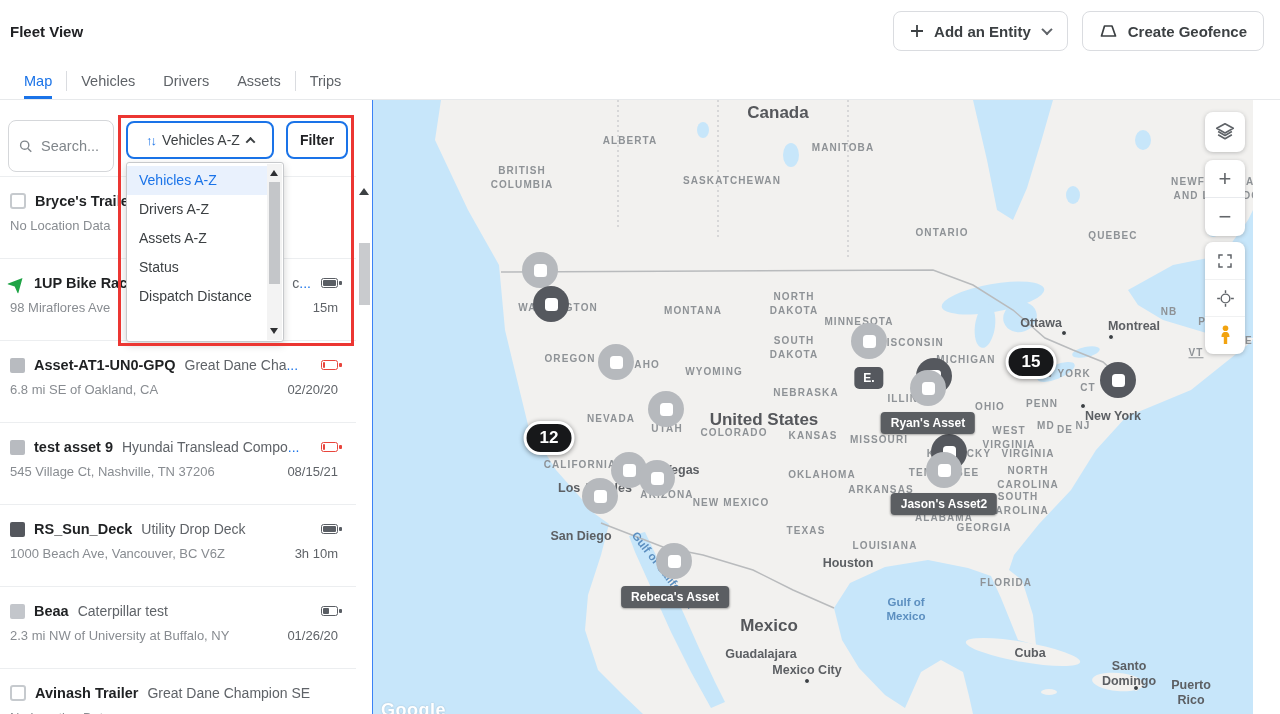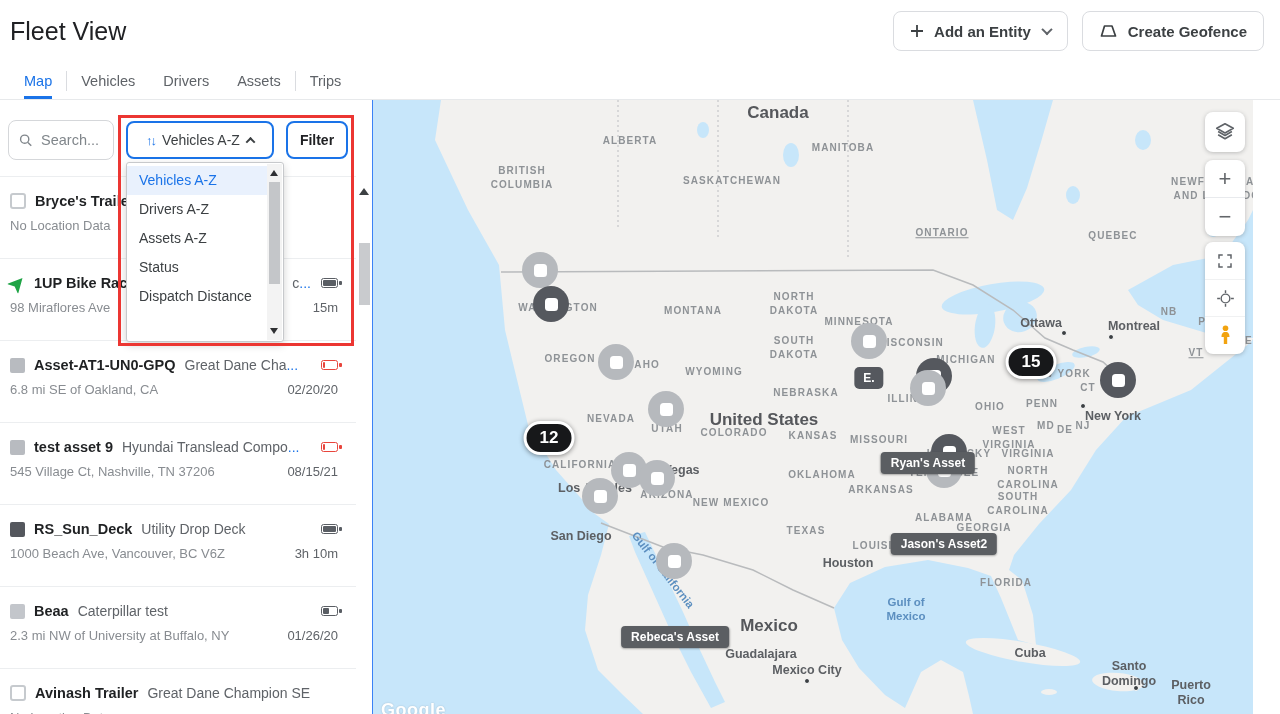--- a/index.html
+++ b/index.html
@@ -1,40 +1,40 @@
 <!DOCTYPE html>
 <html><head>
 <meta charset="utf-8">
 <style>
   * { margin:0; padding:0; box-sizing:border-box; }
   body { font-family:"Liberation Sans", sans-serif; background:#fff; }
   .app { position:relative; width:1280px; height:714px; overflow:hidden; background:#fff; }
 
   
   .hdr { display:flex; align-items:center; height:62px; padding:0 16px 0 10px; }
-  .title { font-size:25px; font-weight:400; color:#202124; }
+  .title { font-size:15px; font-weight:700; color:#202124; }
   .hdr-sp { flex:1; }
   .hbtn { display:flex; align-items:center; gap:10px; height:40px; padding:0 16px; background:#fff;
           border:1px solid #dadce0; border-radius:8px; font-size:15px; font-weight:600; color:#3c4043; cursor:pointer; }
   .hbtn + .hbtn { margin-left:14px; }
   .chev-dn { width:8px; height:8px; border-right:2px solid #5f6368; border-bottom:2px solid #5f6368;
              transform:rotate(45deg) translate(-1px,-1px); margin-left:2px; }
 
   
   .tabs { display:flex; align-items:center; height:38px; padding-left:10px; border-bottom:1px solid #e7e9eb; }
   .tab { height:100%; display:flex; align-items:center; font-size:14.5px; color:#5f6368;
          border-bottom:3px solid transparent; padding-top:3px; margin:0 14px; cursor:pointer; }
   .tab.active { color:#1a73e8; border-bottom-color:#1a73e8; font-weight:500; }
   .tdiv { width:1px; height:20px; background:#dadce0; }
 
   
   .content { display:flex; height:614px; }
   .sidebar { position:relative; width:372px; height:614px; overflow:hidden; background:#fff; flex:none; }
 
-  .search-box { position:absolute; left:8px; top:20px; width:106px; height:40px; border:1px solid #d5d7da;
+  .search-box { position:absolute; left:8px; top:20px; width:106px; height:52px; border:1px solid #d5d7da;
                 border-radius:8px; display:flex; align-items:center; padding:0 8px 0 10px; overflow:hidden; }
   .search-box input { border:none; outline:none; width:64px; font-size:14.5px; color:#3c4043; margin-left:8px; font-family:inherit; }
   .search-box input::placeholder { color:#80868b; }
 
   .sort-btn { position:absolute; left:126px; top:21px; width:148px; height:38px; border:2px solid #1a73e8;
               border-radius:8px; background:#fff; display:flex; align-items:center; justify-content:center; gap:7px; cursor:pointer; }
   .updown::before { content:"\2191\2193"; font-size:13px; font-weight:700; color:#1a73e8; letter-spacing:-2px; }
   .sort-label { font-size:14px; color:#3c4043; }
   .chev-up { width:7px; height:7px; border-left:2px solid #3c4043; border-top:2px solid #3c4043;
              transform:rotate(45deg) translate(1px,1px); }
@@ -101,21 +101,21 @@
   .marker.light { background:#b6b9bd; }
   .marker.dark { background:#55585e; }
   .msq { width:13px; height:13px; background:#fff; border-radius:3.5px; }
   .cluster { position:absolute; transform:translate(-50%,-50%); background:#17181a; color:#fff; font-weight:700;
              font-size:17px; padding:4px 13px; border-radius:18px; border:3px solid #fff;
              box-shadow:0 1px 5px rgba(0,0,0,.45); z-index:4; cursor:pointer; }
   .emark { position:absolute; transform:translate(-50%,-50%); background:#55585e; color:#fff; font-weight:700;
            font-size:12px; padding:4px 9px; border-radius:5px; z-index:3; }
   .alabel { position:absolute; transform:translate(-50%,-50%); background:#5b5e62; color:#fff; font-size:12px;
             font-weight:700; padding:4px 10px; border-radius:4px; white-space:nowrap;
-            box-shadow:0 1px 2px rgba(0,0,0,.3); z-index:4;margin-top:40px; }
+            box-shadow:0 1px 2px rgba(0,0,0,.3); z-index:4; }
   .gwm { position:absolute; left:8px; bottom:-7px; font-size:18px; font-weight:700; color:#fff;
          letter-spacing:.5px; text-shadow:0 0 2px rgba(0,0,0,.18); z-index:2; }
 
   .mapbtn { position:absolute; right:8px; width:40px; background:#fff; border-radius:8px;
             box-shadow:0 1px 4px rgba(60,64,67,.3); display:flex; flex-direction:column; align-items:center; z-index:6; }
   .mb-layers { top:12px; height:40px; justify-content:center; cursor:pointer; }
   .mb-zoom { top:60px; height:76px; }
   .zbtn { width:100%; height:38px; display:flex; align-items:center; justify-content:center;
           font-size:22px; color:#63666a; cursor:pointer; }
   .zbtn.plus { border-bottom:1px solid #e8eaed; }
@@ -354,21 +354,21 @@
 
           <div class="mlabel state" style="left: 257px; top: 41px;">ALBERTA</div>
 
           <div class="mlabel state" style="left: 149px; top: 77px;">BRITISH
 COLUMBIA</div>
 
           <div class="mlabel state" style="left: 359px; top: 81px;">SASKATCHEWAN</div>
 
           <div class="mlabel state" style="left: 470px; top: 48px;">MANITOBA</div>
 
-          <div class="mlabel state" style="left: 569px; top: 133px; text-decoration: underline;">ONTARIO</div>
+          <div class="mlabel state" style="left: 569px; top: 133px;">ONTARIO</div>
 
           <div class="mlabel state" style="left: 740px; top: 136px;">QUEBEC</div>
 
           <div class="mlabel state" style="left: 848px; top: 88px;">NEWFOUNDLAND
 AND LABRADOR</div>
 
           <div class="mlabel state" style="left: 185px; top: 208px;">WASHINGTON</div>
 
           <div class="mlabel state" style="left: 320px; top: 211px;">MONTANA</div>
 

